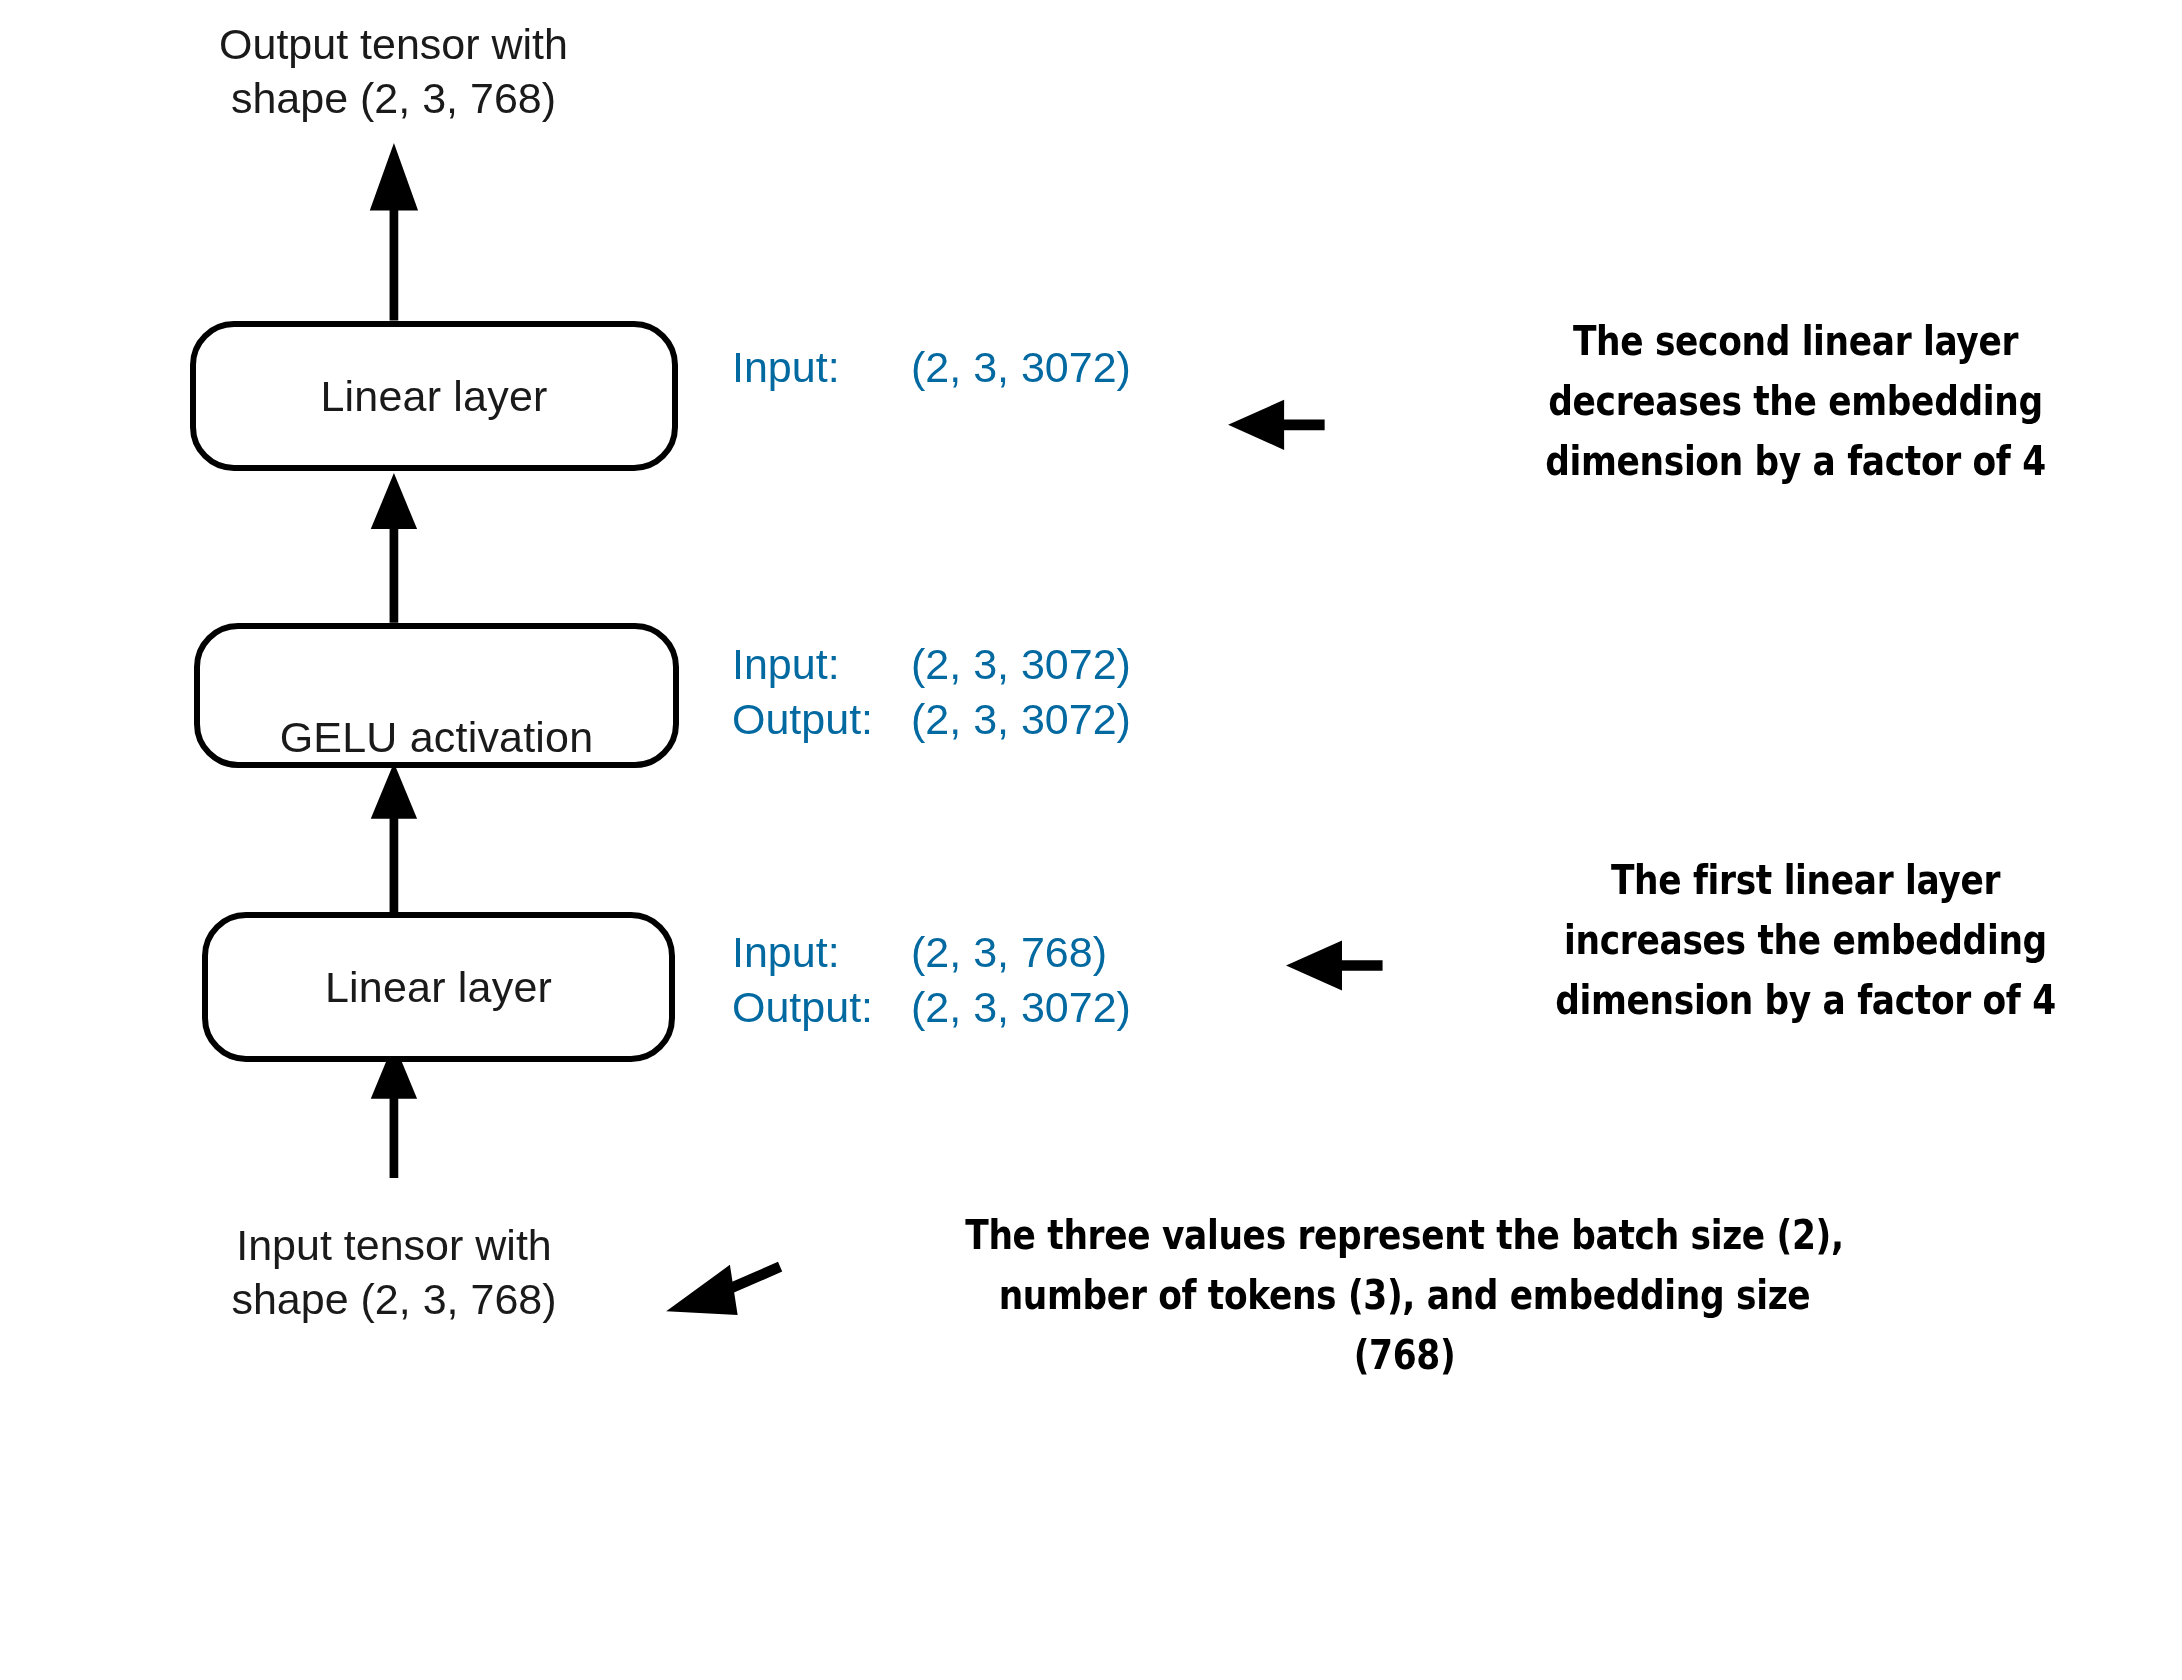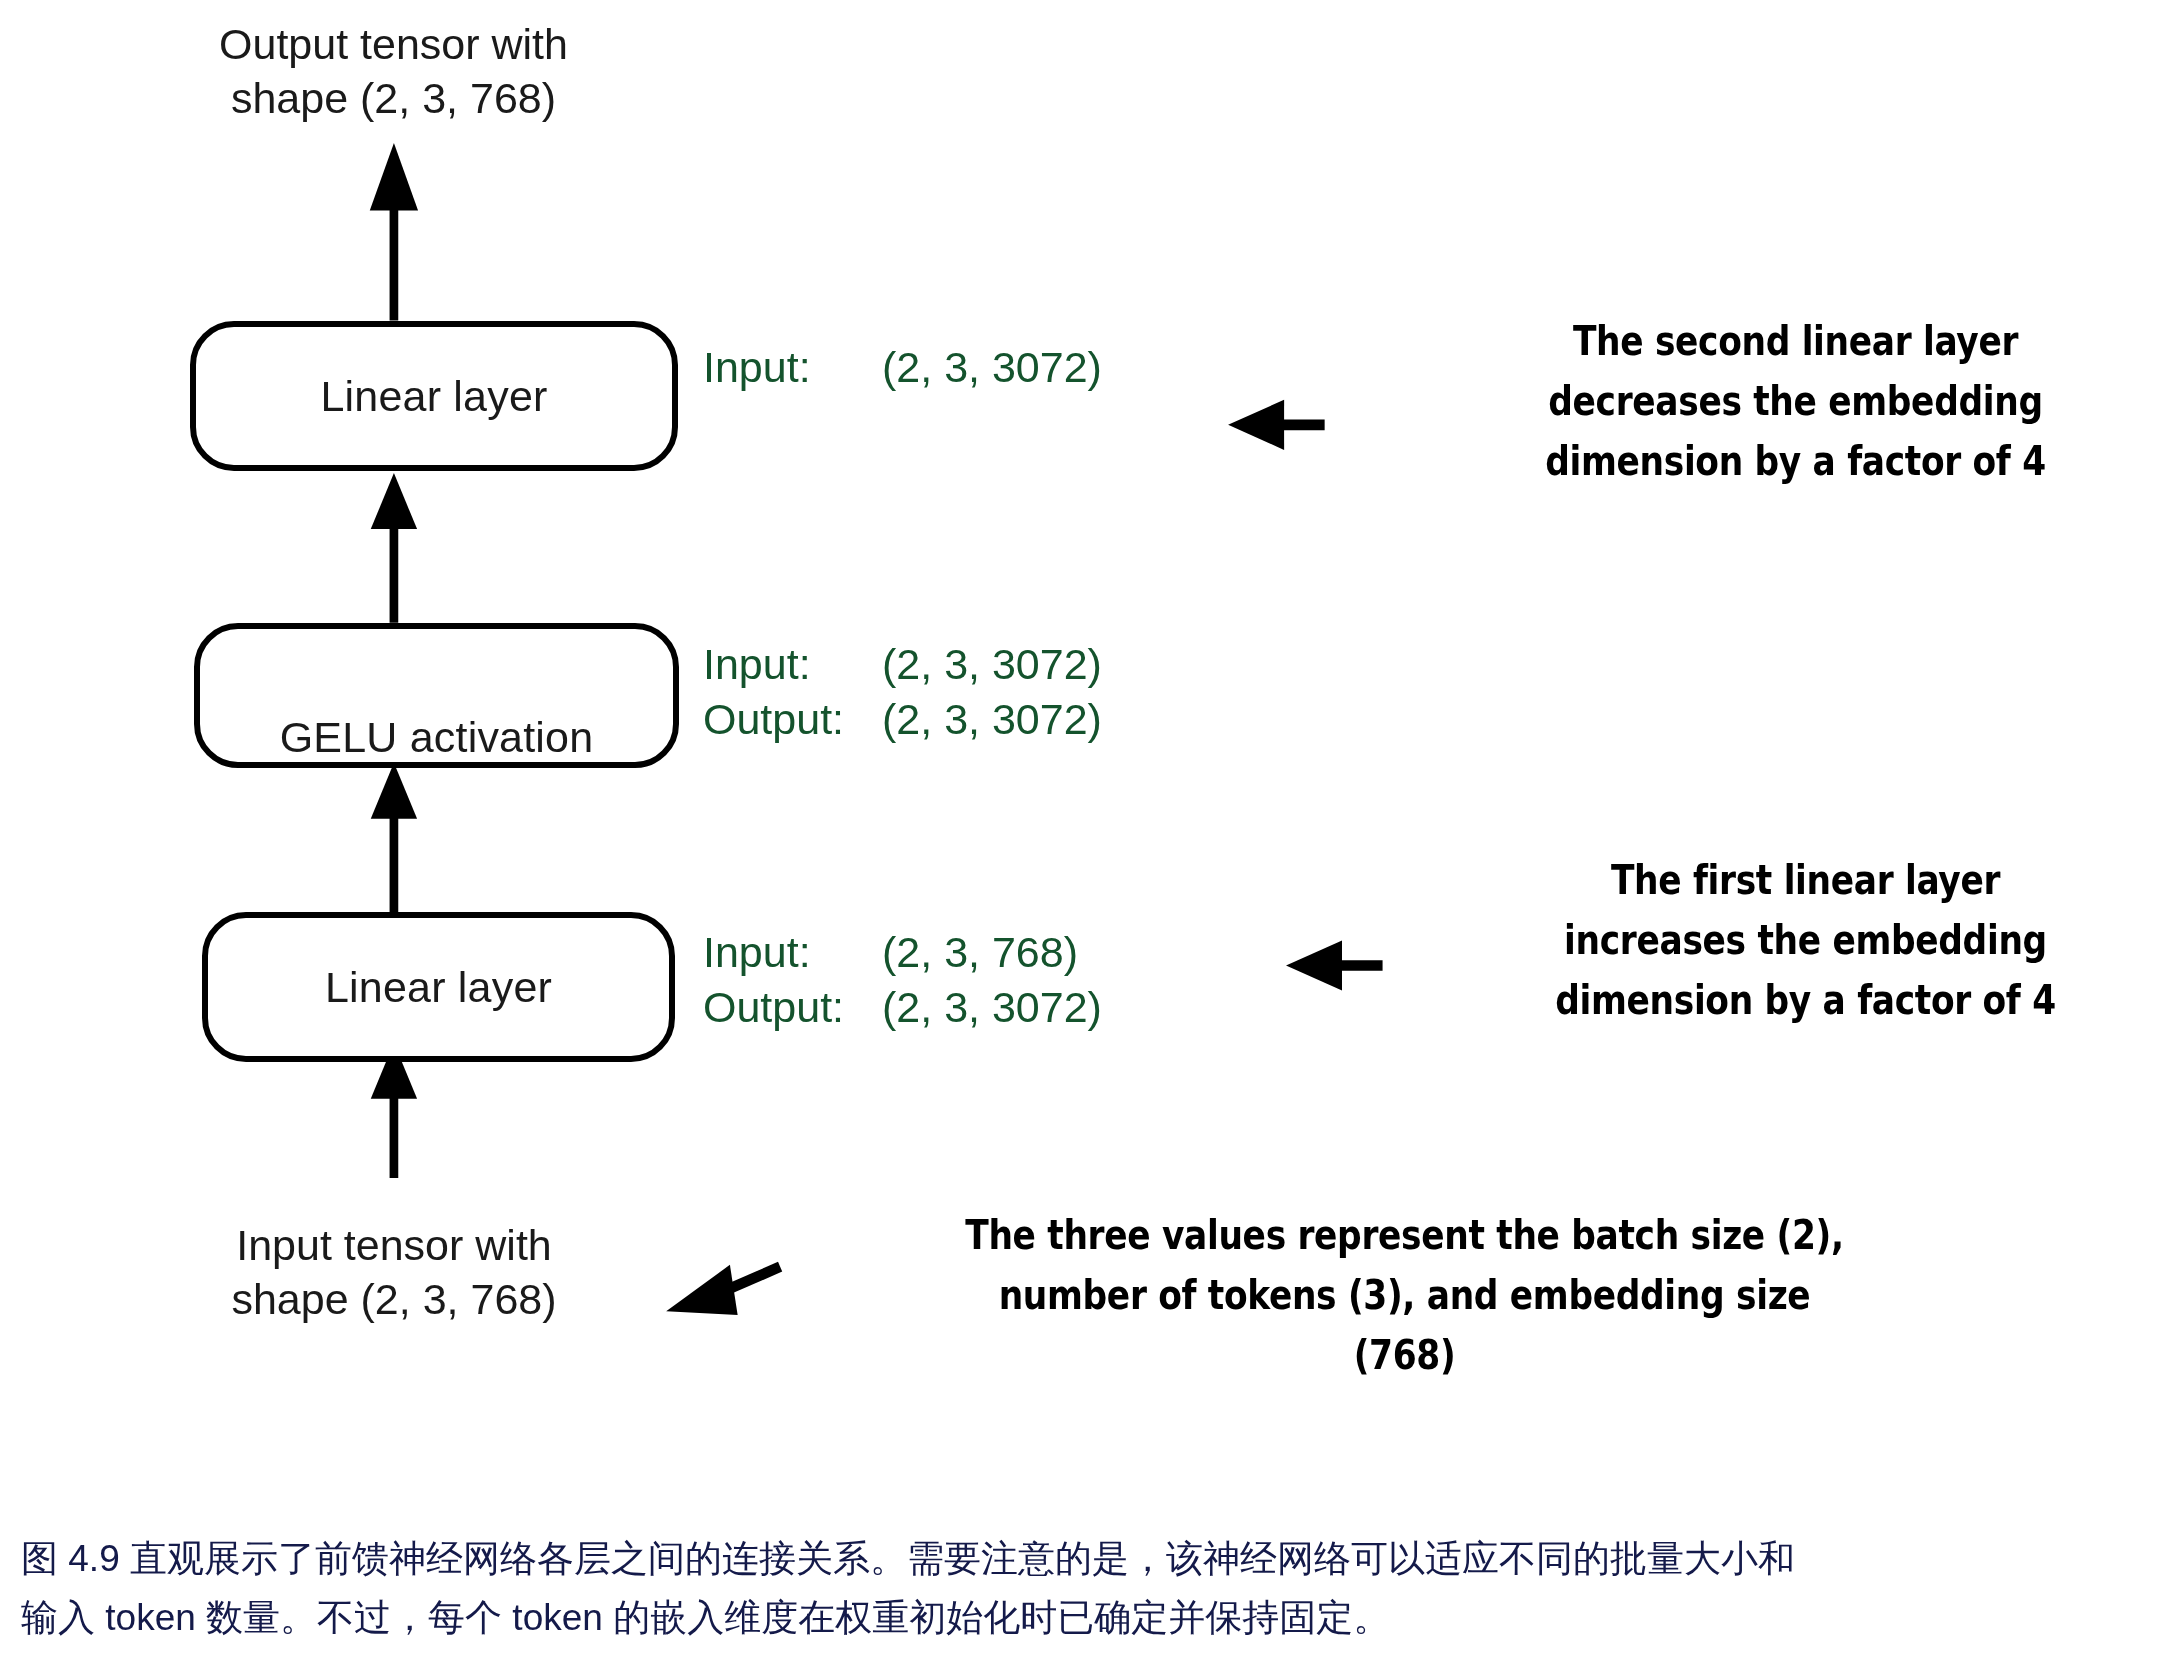--- a/index.html
+++ b/index.html
@@ -50,22 +50,23 @@
     color: #1a1a1a;
     text-align: center;
     white-space: pre-line;
   }
 
   
   .io-spec {
     position: absolute;
     font-size: 43px;
     line-height: 55px;
-    color: #14532d;
+    color: #0369a1;
     white-space: nowrap;
+    margin-left: 29px;
   }
   .io-row { display: block; }
   .io-key {
     display: inline-block;
     width: 179px;
   }
   .io-val { display: inline-block; }
 
   
   .annotation {
@@ -197,19 +198,15 @@
 increases the embedding
 dimension by a factor of 4</div>
 
   <div class="tensor-caption" style="left:114px; top:1218px; width:560px;">Input tensor with
 shape (2, 3, 768)</div>
 
   <div class="annotation" style="left:806px; top:1205px; width:1197px;">The three values represent the batch size (2),
 number of tokens (3), and embedding size
 (768)</div>
 
-  <div class="caption">
-    <div>图 4.9 直观展示了前馈神经网络各层之间的连接关系。需要注意的是，该神经网络可以适应不同的批量大小和</div>
-    <div>输入 token 数量。不过，每个 token 的嵌入维度在权重初始化时已确定并保持固定。</div>
-  </div>
 
 </div>
 
 
 </body></html>

